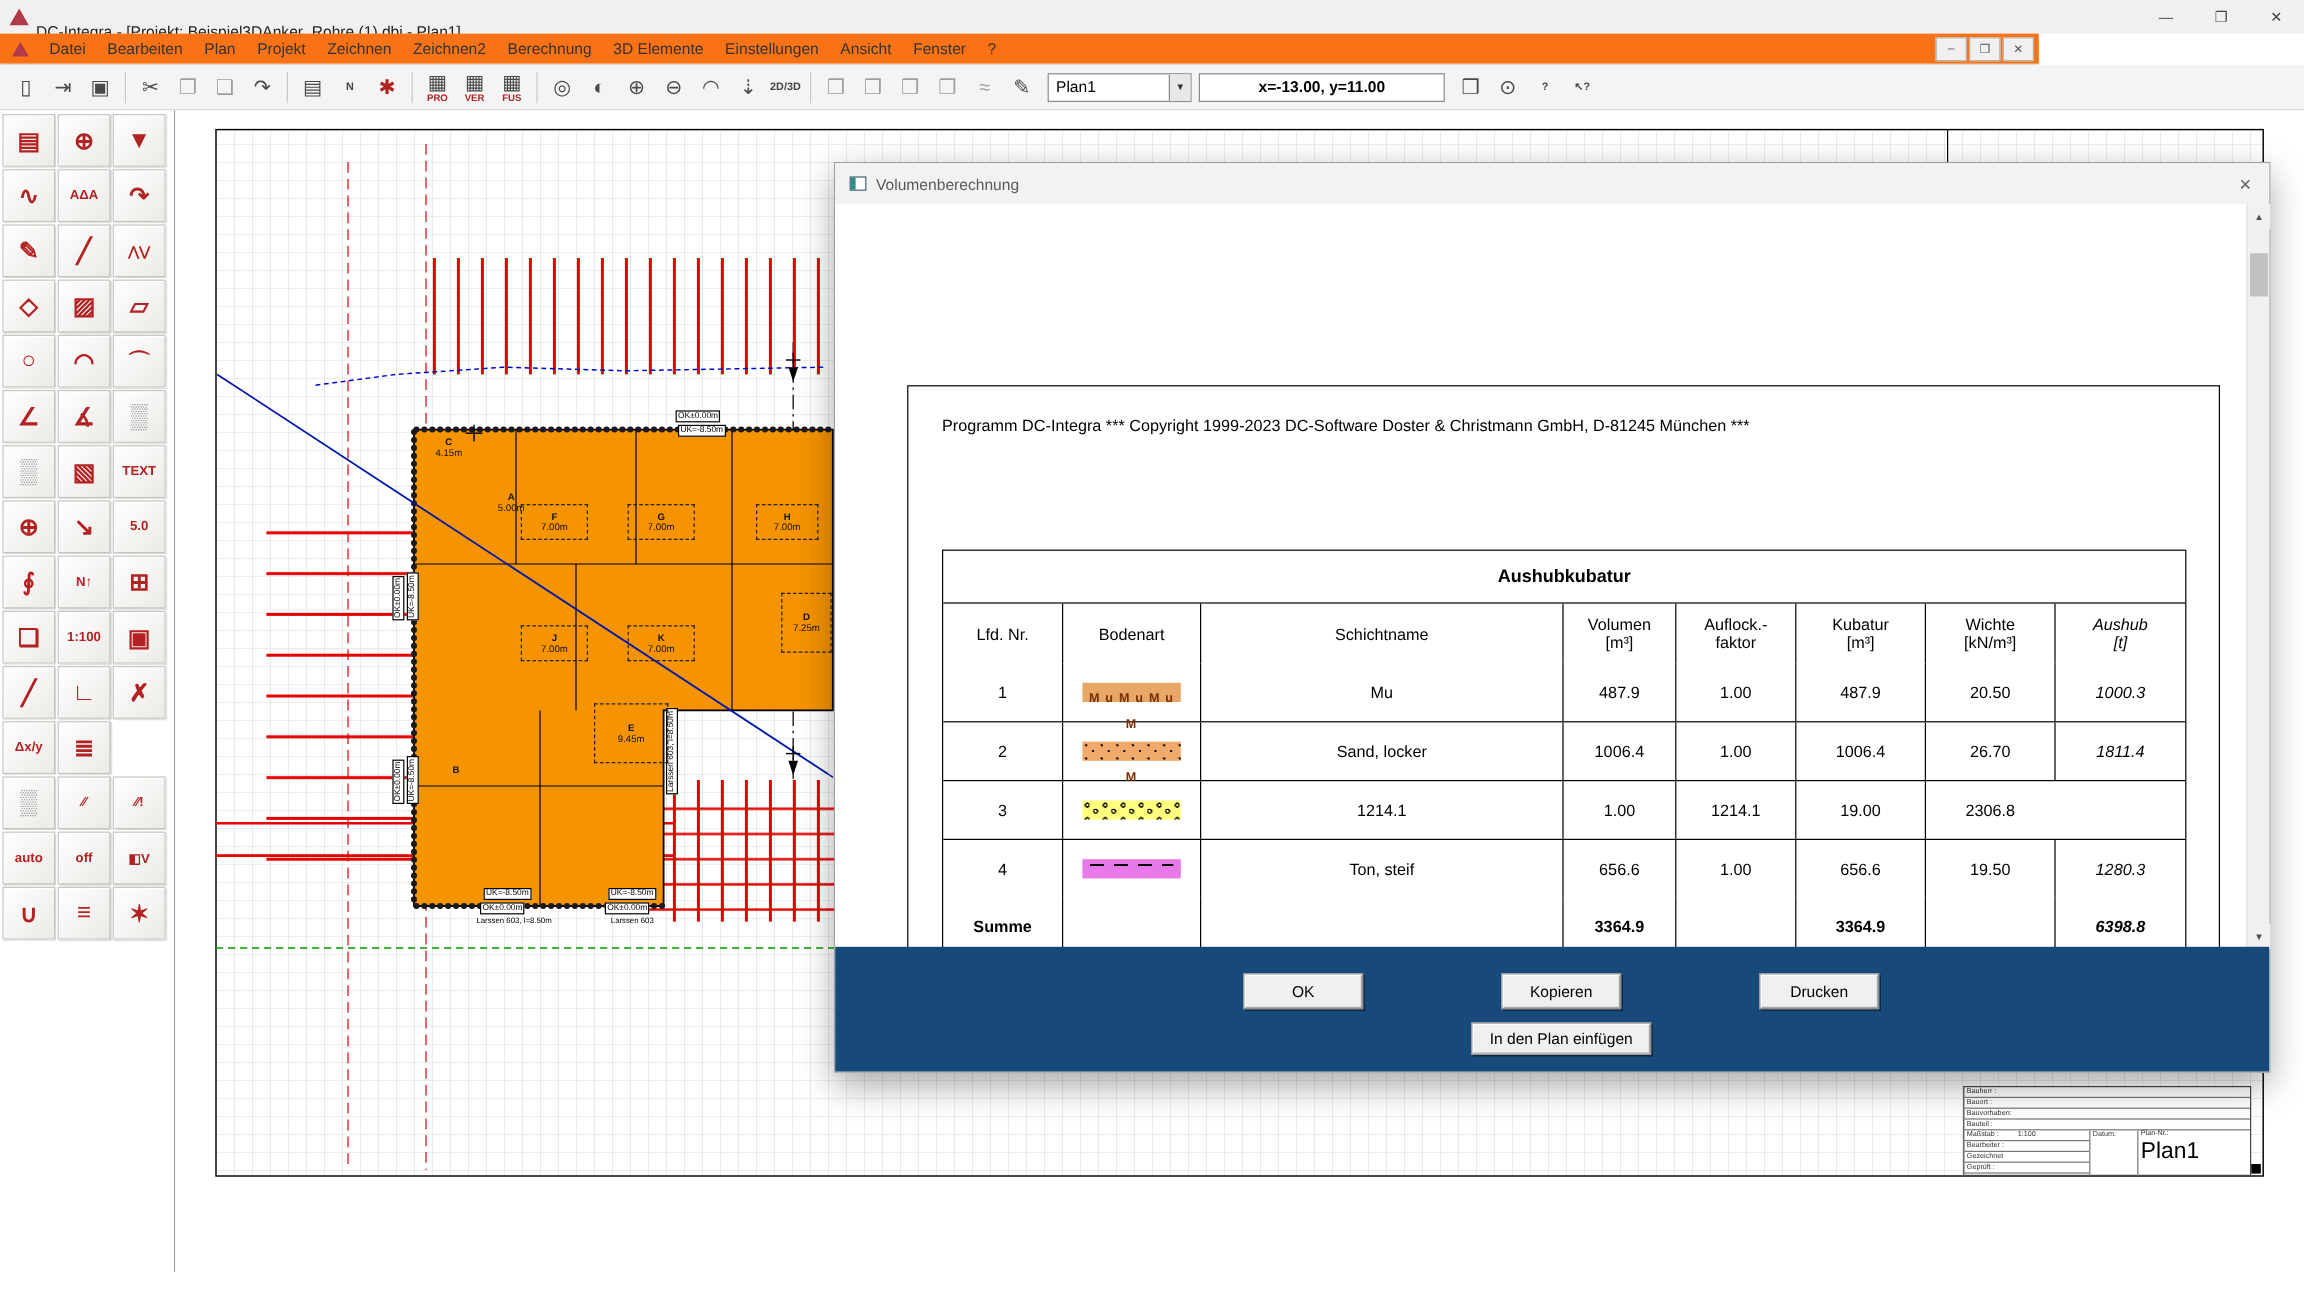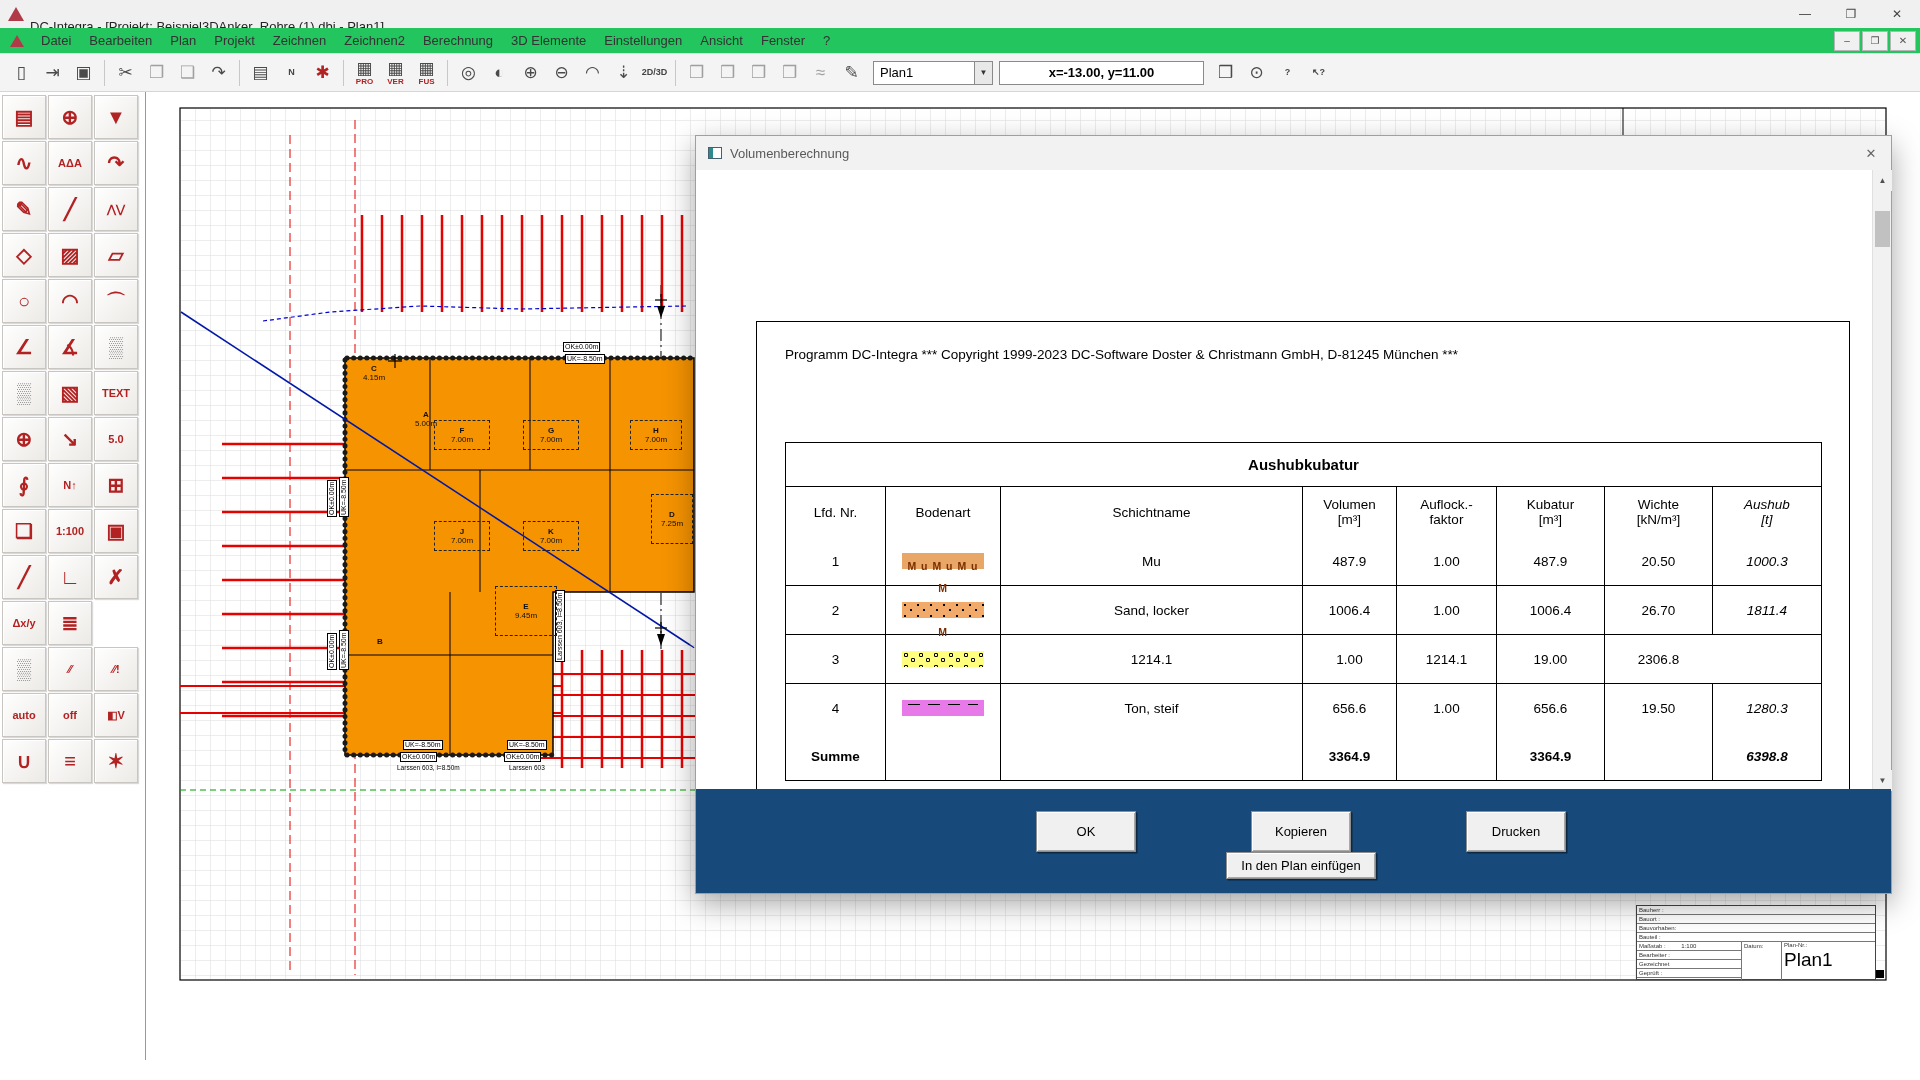--- a/index.html
+++ b/index.html
@@ -12,22 +12,22 @@
     background:#f0f0f0; display:flex; align-items:center; }
   .app-logo { width:0; height:0; margin:0 6px 0 8px;
     border-left:8px solid transparent; border-right:8px solid transparent;
     border-bottom:14px solid #b03a48; }
   .title-text { font-size:13px; color:#222;margin-top:24px; }
   .win-controls { margin-left:auto; display:flex; }
   .win-btn { width:46px; height:28px; display:flex; align-items:center; justify-content:center;
     font-size:12px; color:#444; }
 
   
-  .menubar { position:absolute; left:0; top:28px; width:1920px; height:26px;
-    background:#22c55e; display:flex; align-items:center; border-bottom:1px solid #e3e3e3; }
+  .menubar { position:absolute; left:0; top:28px; width:1699px; height:26px;
+    background:#f97316; display:flex; align-items:center; border-bottom:1px solid #e3e3e3; }
   .menu-logo { width:0; height:0; margin:0 8px 0 10px;
     border-left:7px solid transparent; border-right:7px solid transparent;
     border-bottom:12px solid #b03a48; }
   .menu-item { font-size:13px; color:#333; padding:4px 9px; }
   .mdi-controls { margin-left:auto; display:flex; margin-right:4px; }
   .mdi-btn { width:26px; height:20px; margin-left:2px; background:#f0f0f0;
     border:1px solid #b5b5b5; display:flex; align-items:center; justify-content:center;
     font-size:10px; color:#555; }
 
   
@@ -110,21 +110,21 @@
     border-left:1px solid #e0e0e0; }
   .scr-btn { position:absolute; left:0; width:19px; height:21px; display:flex; align-items:center;
     justify-content:center; font-size:8px; color:#505050; background:#f1f1f1; }
   .scr-up { top:0; }
   .scr-down { bottom:0; }
   .scr-thumb { position:absolute; left:2px; top:41px; width:15px; height:36px; background:#c1c1c1; }
   .doc-box { position:absolute; left:60px; top:151px; width:1094px; height:470px;
     border:1px solid #000; }
   .copyright { position:absolute; left:89px; top:177px; font-size:13.5px; color:#000; }
 
-  .vtable { position:absolute; left:89px; top:272px; width:1037px; border:1px solid #000;
+  .vtable { position:absolute; left:89px; top:288px; width:1037px; border:1px solid #000;
     background:#fff; }
   .vt-title { height:44px; display:flex; align-items:center; justify-content:center;
     font-size:15px; font-weight:bold; border-bottom:1px solid #000; }
   .vt-row { display:flex; }
   .vt-row + .vt-row { border-top:1px solid #000; }
   .vt-head > div { height:50px; }
   .vt-data > div { height:48px; }
   .vt-sum > div { height:48px; font-weight:bold; }
   .vt-row > div { display:flex; align-items:center; justify-content:center; font-size:13.5px;
     white-space:pre-line; text-align:center; }
@@ -151,21 +151,21 @@
     background-image:radial-gradient(circle at 4px 4px,transparent 1px,#000 1.2px 2px,transparent 2.3px),
                      radial-gradient(circle at 11px 9px,transparent 1px,#000 1.2px 2px,transparent 2.3px);
     background-size:15px 12px; }
   .swatch.ton { background:#e879e8; overflow:hidden; }
   .swatch.ton::after { content:""; position:absolute; inset:4px 6px;
     background:repeating-linear-gradient(180deg,#000 0 1.4px,transparent 1.4px 11px);
     -webkit-mask:repeating-linear-gradient(90deg,#000 0 12px,transparent 12px 20px);
     mask:repeating-linear-gradient(90deg,#000 0 12px,transparent 12px 20px); }
 
   .dlg-band { position:absolute; left:0; bottom:0; width:100%; height:104px; background:#174a7b; }
-  .band-btn { position:absolute; height:41px; background:#f0f0f0; border:1px solid #8d8d8d;
+  .band-btn { position:absolute; height:30px; background:#f0f0f0; border:1px solid #8d8d8d;
     box-shadow:inset 1px 1px 0 #fff, inset -1px -1px 0 #a9a9a9, 1.5px 1.5px 0 rgba(0,0,0,0.45);
     display:flex; align-items:center; justify-content:center; font-size:13px; color:#000; }
   .btn-ok { left:340px; top:22px; width:100px; }
   .btn-copy { left:555px; top:22px; width:100px; }
   .btn-print { left:770px; top:22px; width:100px; }
   .btn-insert { left:530px; top:63px; width:150px; height:27px; }
 
   
   .statusbar { position:absolute; left:0; bottom:0; width:1920px; height:20px; background:#f0f0f0;
     border-top:1px solid #cfcfcf; display:flex; align-items:stretch; z-index:20; }

